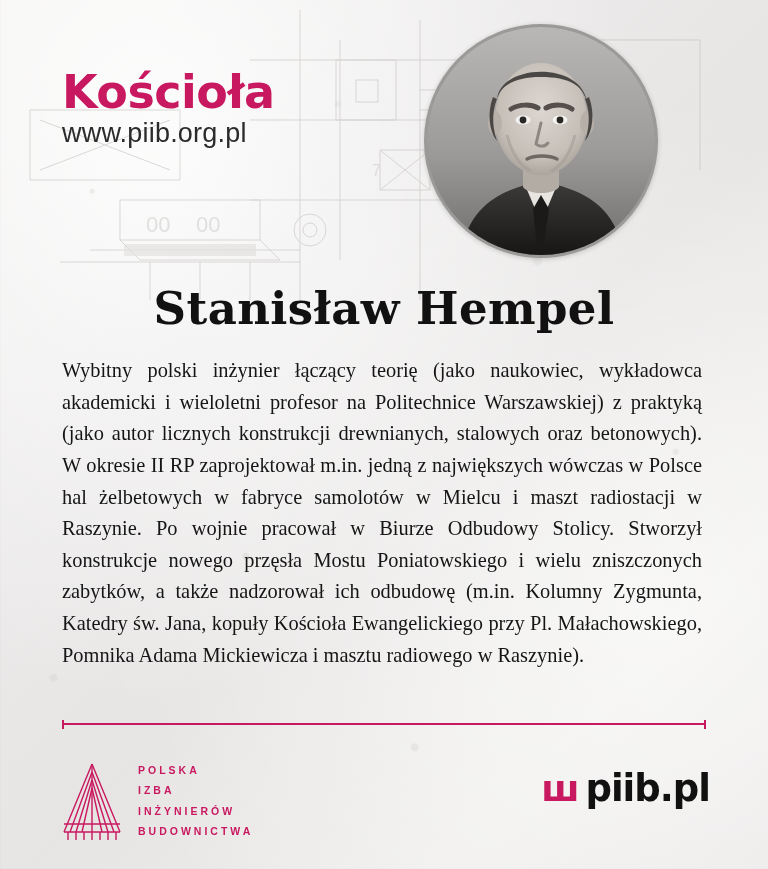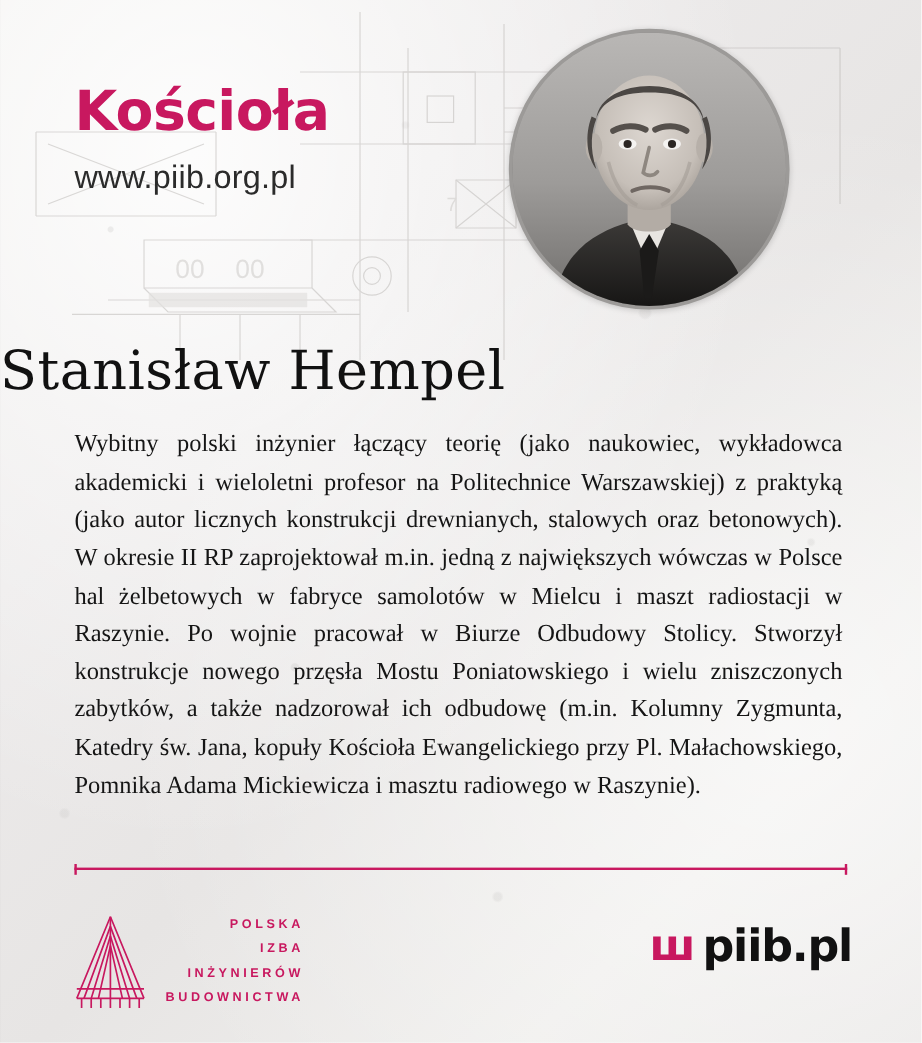--- a/index.html
+++ b/index.html
@@ -61,21 +61,21 @@
   }
   .title-line {
     font-family: "DejaVu Sans", sans-serif;
     font-weight: bold;
     color: #c8185f;
     font-size: 46px;
     line-height: 1.06;
     letter-spacing: -0.5px;
   }
   .site-url {
-    margin-top: 16px;
+    margin-top: 1px;
     font-family: "Liberation Sans", sans-serif;
     font-size: 27px;
     color: #2b2b2b;
     letter-spacing: 0.2px;
   }
 
   .portrait-wrap {
     position: absolute;
     left: 424px;
     top: 24px;
@@ -87,22 +87,23 @@
     box-shadow: 0 1px 5px rgba(0,0,0,0.18);
     background: #8f8d8b;
   }
   .portrait-wrap svg { display: block; }
 
   .person-name {
     position: absolute;
     left: 0;
     right: 0;
     top: 282px;
+    text-align: center;
     font-family: "DejaVu Serif", serif;
-    font-weight: normal;
+    font-weight: bold;
     font-size: 45px;
     color: #111111;
     letter-spacing: 0.4px;
   }
 
   .bio {
     position: absolute;
     left: 62px;
     top: 355px;
     width: 640px;
@@ -133,21 +134,20 @@
   }
   .divider::before { left: 0; }
   .divider::after { right: 0; }
 
   .footer {
     position: absolute;
     left: 0;
     right: 0;
     top: 748px;
     height: 110px;
-    text-align: right;
   }
 
   .piib-mark {
     position: absolute;
     left: 62px;
     top: 12px;
     display: flex;
     align-items: center;
     gap: 14px;
   }

